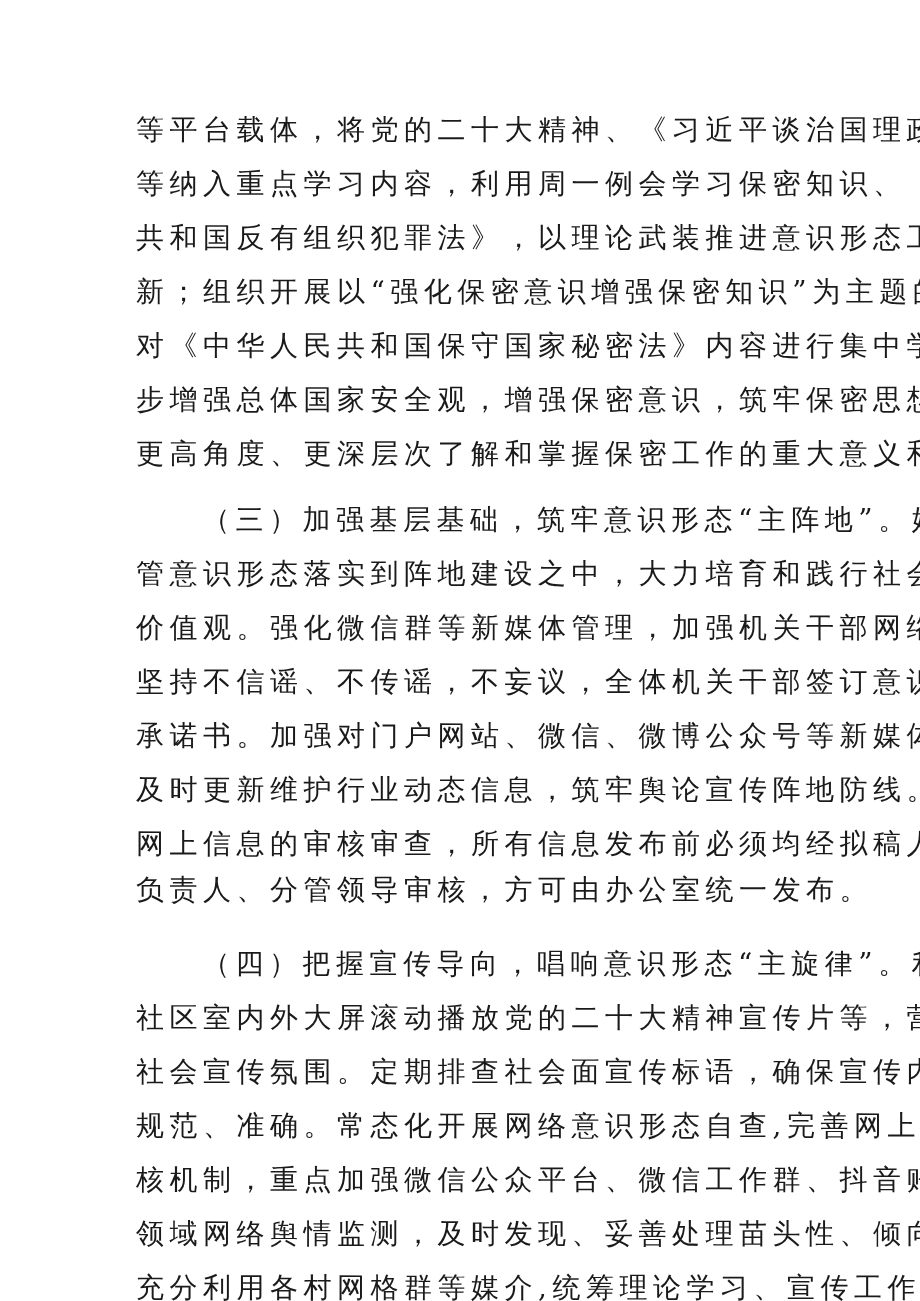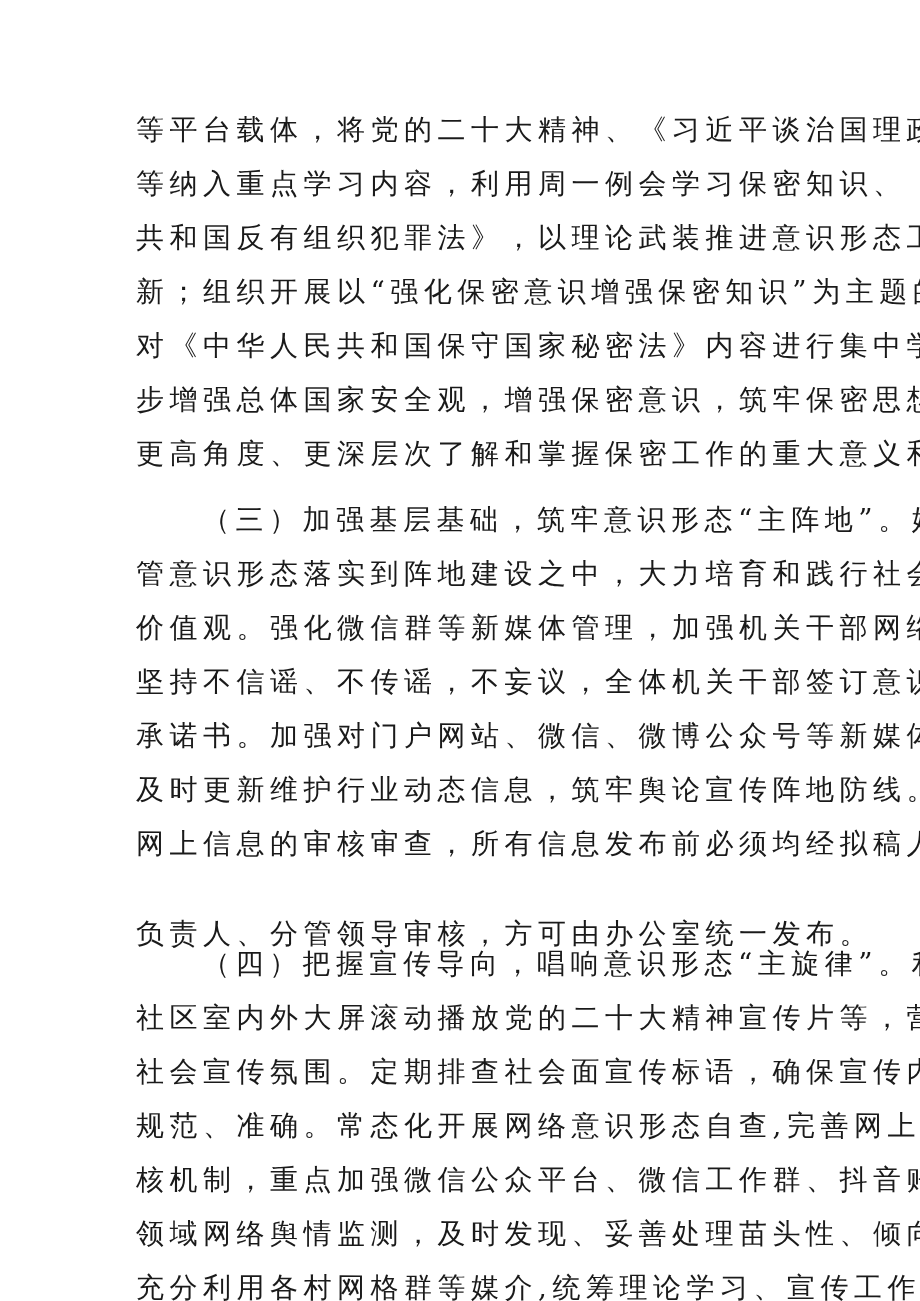--- a/index.html
+++ b/index.html
@@ -48,21 +48,21 @@
   </div>
 
   <div>
     <div class="line indent" style="top:390px">（三）加强基层基础，筑牢意识形态“主阵地”。始终把党</div>
     <div class="line" style="top:444px">管意识形态落实到阵地建设之中，大力培育和践行社会主义核心</div>
     <div class="line" style="top:498px">价值观。强化微信群等新媒体管理，加强机关干部网络安全意识，</div>
     <div class="line" style="top:552px">坚持不信谣、不传谣，不妄议，全体机关干部签订意识形态责任</div>
     <div class="line" style="top:606px">承诺书。加强对门户网站、微信、微博公众号等新媒体的管理，</div>
     <div class="line" style="top:660px">及时更新维护行业动态信息，筑牢舆论宣传阵地防线。为加强对</div>
     <div class="line" style="top:714px">网上信息的审核审查，所有信息发布前必须均经拟稿人所在科室</div>
-    <div class="line" style="top:804px">负责人、分管领导审核，方可由办公室统一发布。</div>
+    <div class="line" style="top:760px">负责人、分管领导审核，方可由办公室统一发布。</div>
   </div>
 
   <div>
     <div class="line indent" style="top:834px">（四）把握宣传导向，唱响意识形态“主旋律”。利用各村、</div>
     <div class="line" style="top:888px">社区室内外大屏滚动播放党的二十大精神宣传片等，营造浓厚的</div>
     <div class="line" style="top:942px">社会宣传氛围。定期排查社会面宣传标语，确保宣传内容合法、</div>
     <div class="line" style="top:996px">规范、准确。常态化开展网络意识形态自查,完善网上信息发布审</div>
     <div class="line" style="top:1050px">核机制，重点加强微信公众平台、微信工作群、抖音账号等重点</div>
     <div class="line" style="top:1104px">领域网络舆情监测，及时发现、妥善处理苗头性、倾向性问题。</div>
     <div class="line" style="top:1158px">充分利用各村网格群等媒介,统筹理论学习、宣传工作，全方位、</div>

